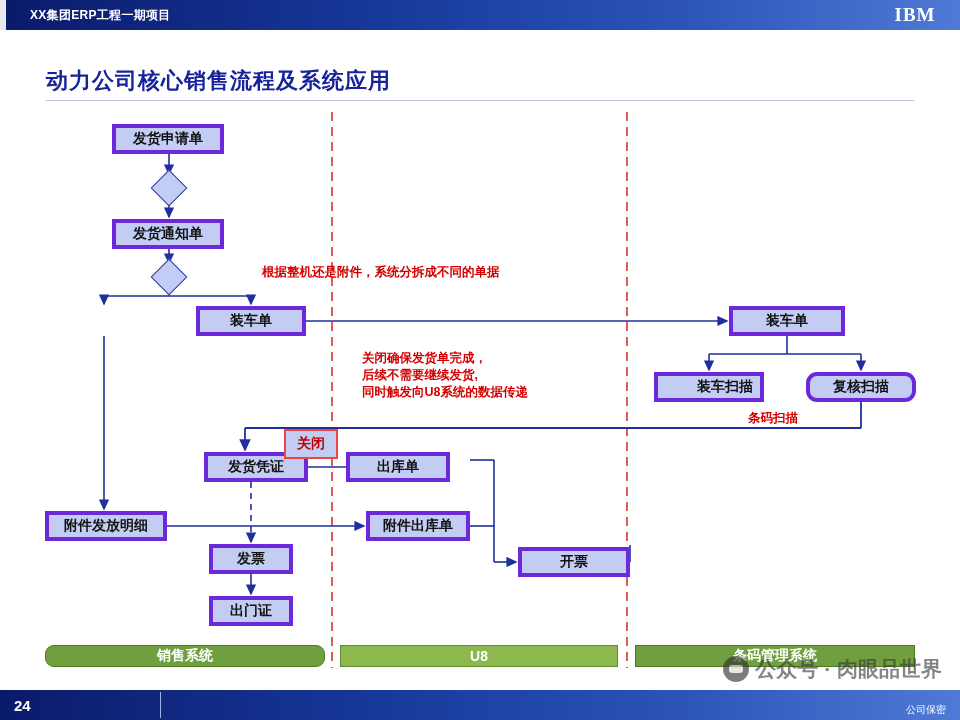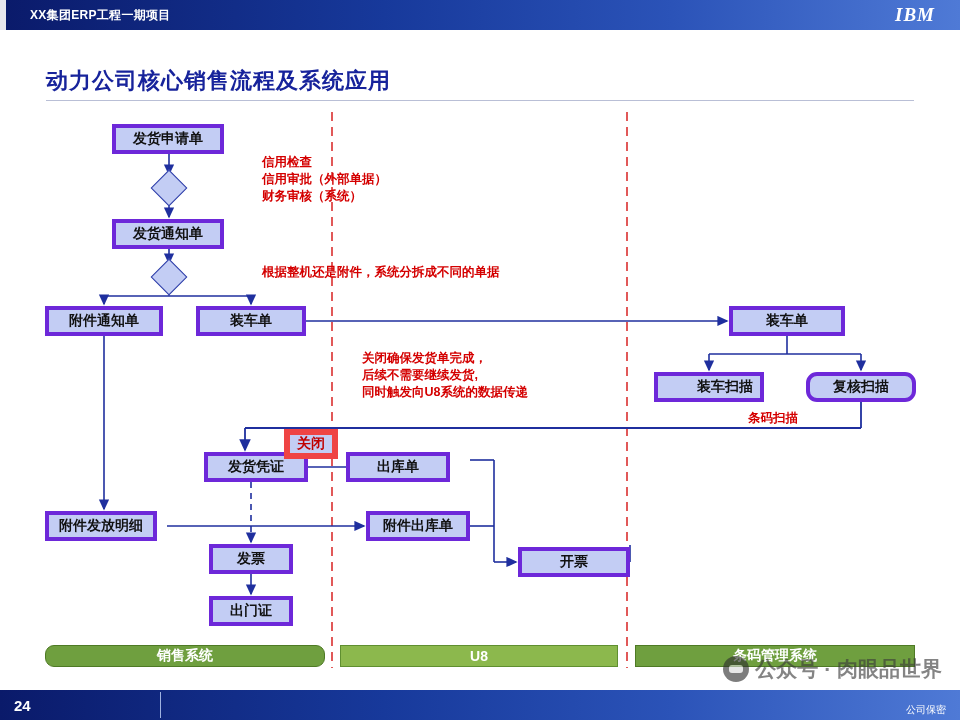--- a/index.html
+++ b/index.html
@@ -17,21 +17,21 @@
   .topbar .accent{
     position:absolute; left:0; top:0; width:6px; height:30px; background:#e8e8ee;
   }
   .topbar-title{
     position:absolute; left:30px; top:7px; font-size:12px; font-weight:bold; color:#ffffff;
     letter-spacing:0.3px;
   }
   .ibm-wrap{position:absolute;right:10px;top:3px;width:70px;height:24px;overflow:hidden}
   .ibm-text{
     font-family:"Liberation Serif", serif; font-weight:bold; font-size:19px; color:#ffffff;
-    letter-spacing:1px; line-height:24px; text-align:center;font-style:italic;
+    letter-spacing:1px; line-height:24px; text-align:center;
   }
 
   
   .slide-title{
     position:absolute; left:46px; top:66px; font-size:22px; font-weight:bold;
     color:#17239b; letter-spacing:1px;
   }
   .title-rule{
     position:absolute; left:46px; top:100px; width:868px; height:1px; background:#b9bfd6;
   }
@@ -41,21 +41,21 @@
   svg.layer{ position:absolute; left:0; top:0; width:960px; height:720px; pointer-events:none; }
 
   
   .node{
     position:absolute; background:#c3cdf4; border:4px solid #6d28d9;
     color:#111111; font-size:14px; font-weight:bold;
     display:flex; align-items:center; justify-content:center; text-align:center;
     font-family:"Liberation Sans", sans-serif;
   }
   .node.plain{ background:#c3cdf4; }
-  .node.red-border{ background:#c3cdf4; border:6px solid #ef4444; color:#c00000; }
+  .node.red-border{ background:#c3cdf4; border:2px solid #ef4444; color:#c00000; }
   .diamond{
     position:absolute; background:#c3cdf4; border:1px solid #2d3da8;
     transform:rotate(45deg);
   }
   .note{
     position:absolute; color:#d40000; font-size:12.5px; font-weight:bold; line-height:17px;
     font-family:"Liberation Sans", sans-serif; white-space:nowrap;
   }
   .sysbar{
     position:absolute; height:22px; background:#6f9f3f; border:1px solid #4e7a25;
@@ -163,51 +163,45 @@
   </svg>
 
   <div class="node plain" style="left:112px; top:124px; width:112px; height:30px;">发货申请单</div>
 
   <div class="diamond" style="left:156px; top:175px; width:26px; height:26px;"></div>
 
   <div class="node plain" style="left:112px; top:219px; width:112px; height:30px;">发货通知单</div>
 
   <div class="diamond" style="left:156px; top:264px; width:26px; height:26px;"></div>
 
-  <div class="node plain" style="left:45px; top:306px; width:118px; height:30px;">附件通知单</div>
 
   <div class="node plain" style="left:196px; top:306px; width:110px; height:30px;">装车单</div>
 
   <div class="node plain" style="left:729px; top:306px; width:116px; height:30px;">装车单</div>
 
   <div class="node plain" style="left:654px; top:372px; width:110px; height:30px;padding-left:32px;">装车扫描</div>
 
   <div class="node plain" style="left:806px; top:372px; width:110px; height:30px;border-radius:11px;">复核扫描</div>
 
   <div class="node plain" style="left:204px; top:452px; width:104px; height:30px;">发货凭证</div>
 
   <div class="node red-border" style="left:284px; top:429px; width:54px; height:30px; z-index:5;">关闭</div>
 
   <div class="node plain" style="left:346px; top:452px; width:104px; height:30px;">出库单</div>
 
-  <div class="node plain" style="left:45px; top:511px; width:112px; height:30px;">附件发放明细</div>
+  <div class="node plain" style="left:45px; top:511px; width:122px; height:30px;">附件发放明细</div>
 
   <div class="node plain" style="left:366px; top:511px; width:104px; height:30px;">附件出库单</div>
 
   <div class="node plain" style="left:209px; top:544px; width:84px; height:30px;">发票</div>
 
   <div class="node plain" style="left:518px; top:547px; width:112px; height:30px;">开票</div>
 
   <div class="node plain" style="left:209px; top:596px; width:84px; height:30px;">出门证</div>
 
-  <div class="note" style="left:262px; top:154px;">
-    <div>信用检查</div>
-    <div>信用审批（外部单据）</div>
-    <div>财务审核（系统）</div>
-  </div>
 
   <div class="note" style="left:262px; top:264px;">
     <div>根据整机还是附件，系统分拆成不同的单据</div>
   </div>
 
   <div class="note" style="left:362px; top:350px;">
     <div>关闭确保发货单完成，</div>
     <div>后续不需要继续发货,</div>
     <div>同时触发向U8系统的数据传递</div>
   </div>

